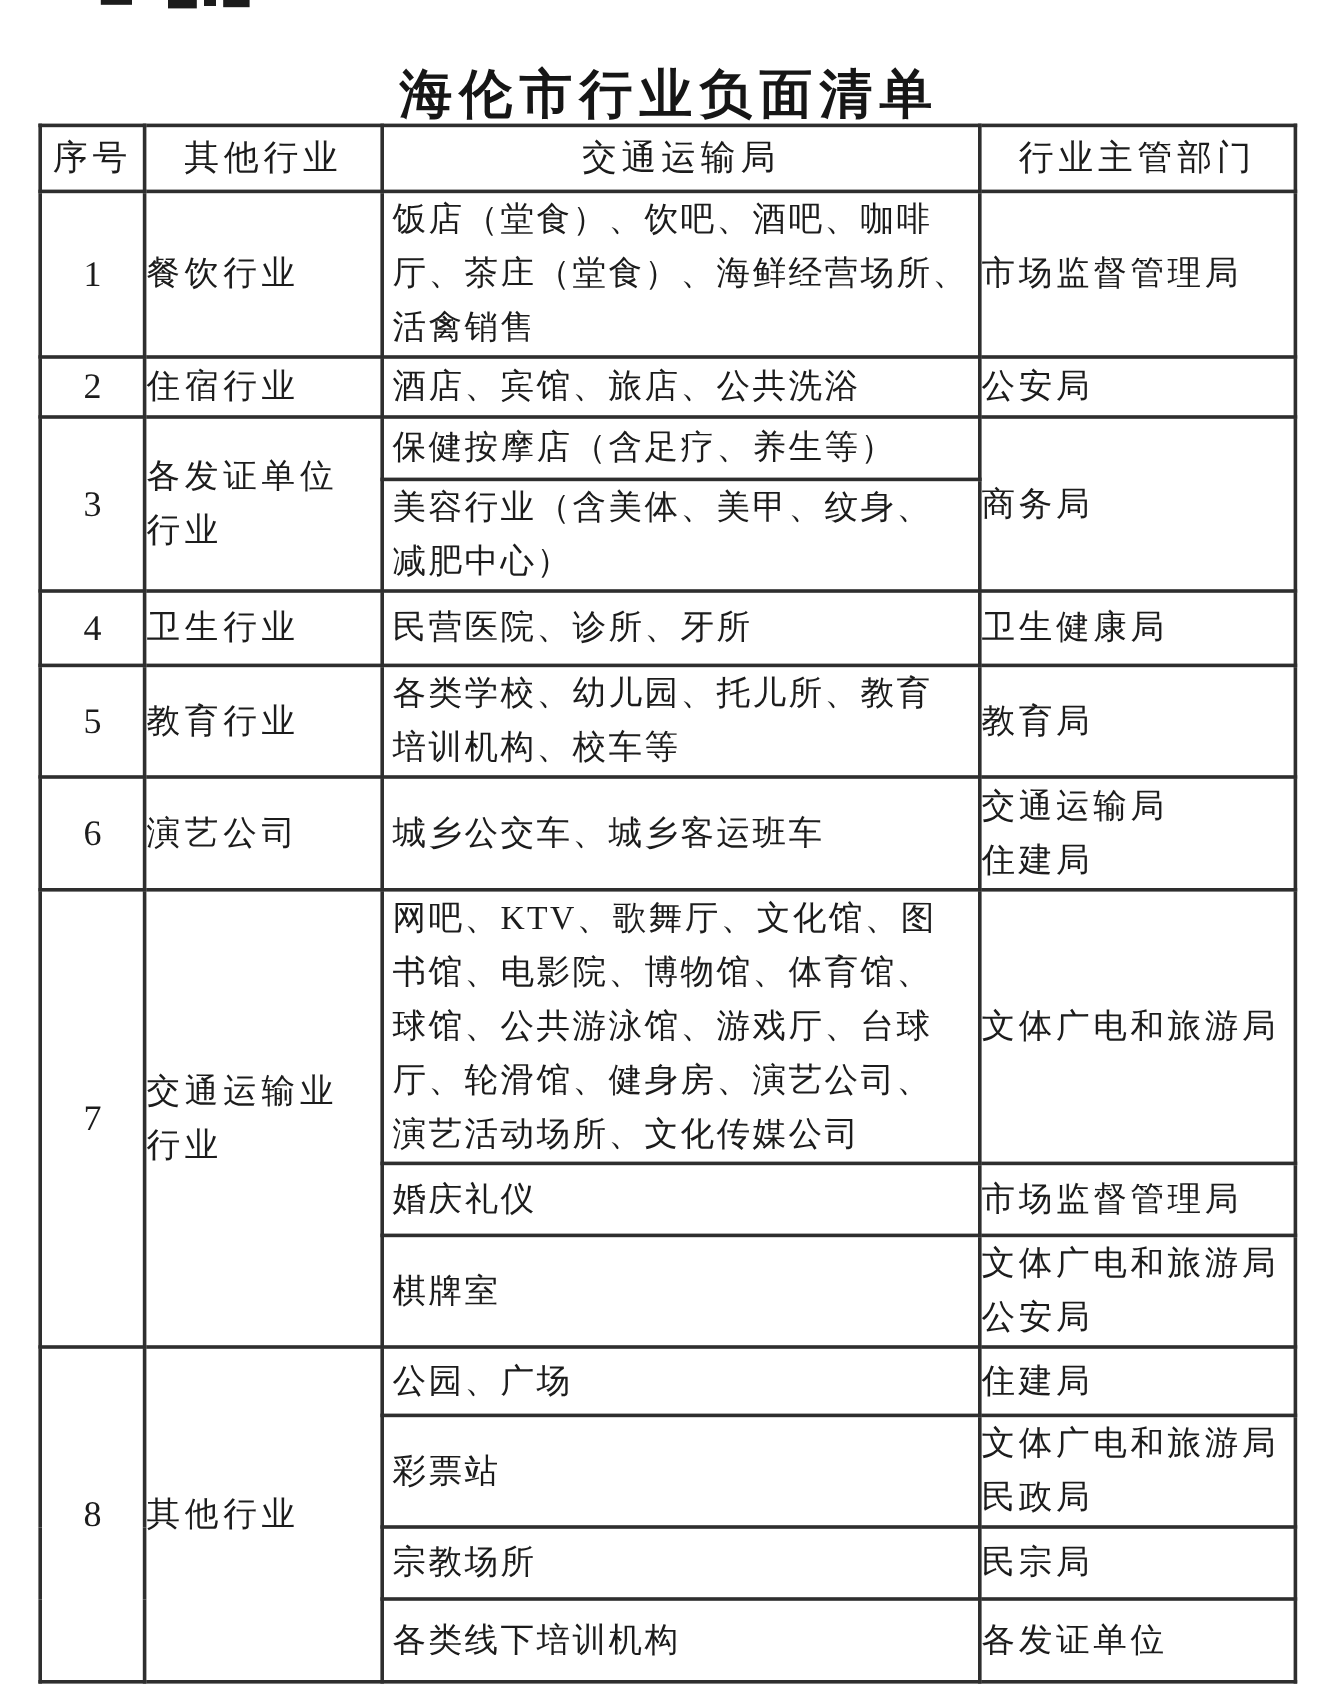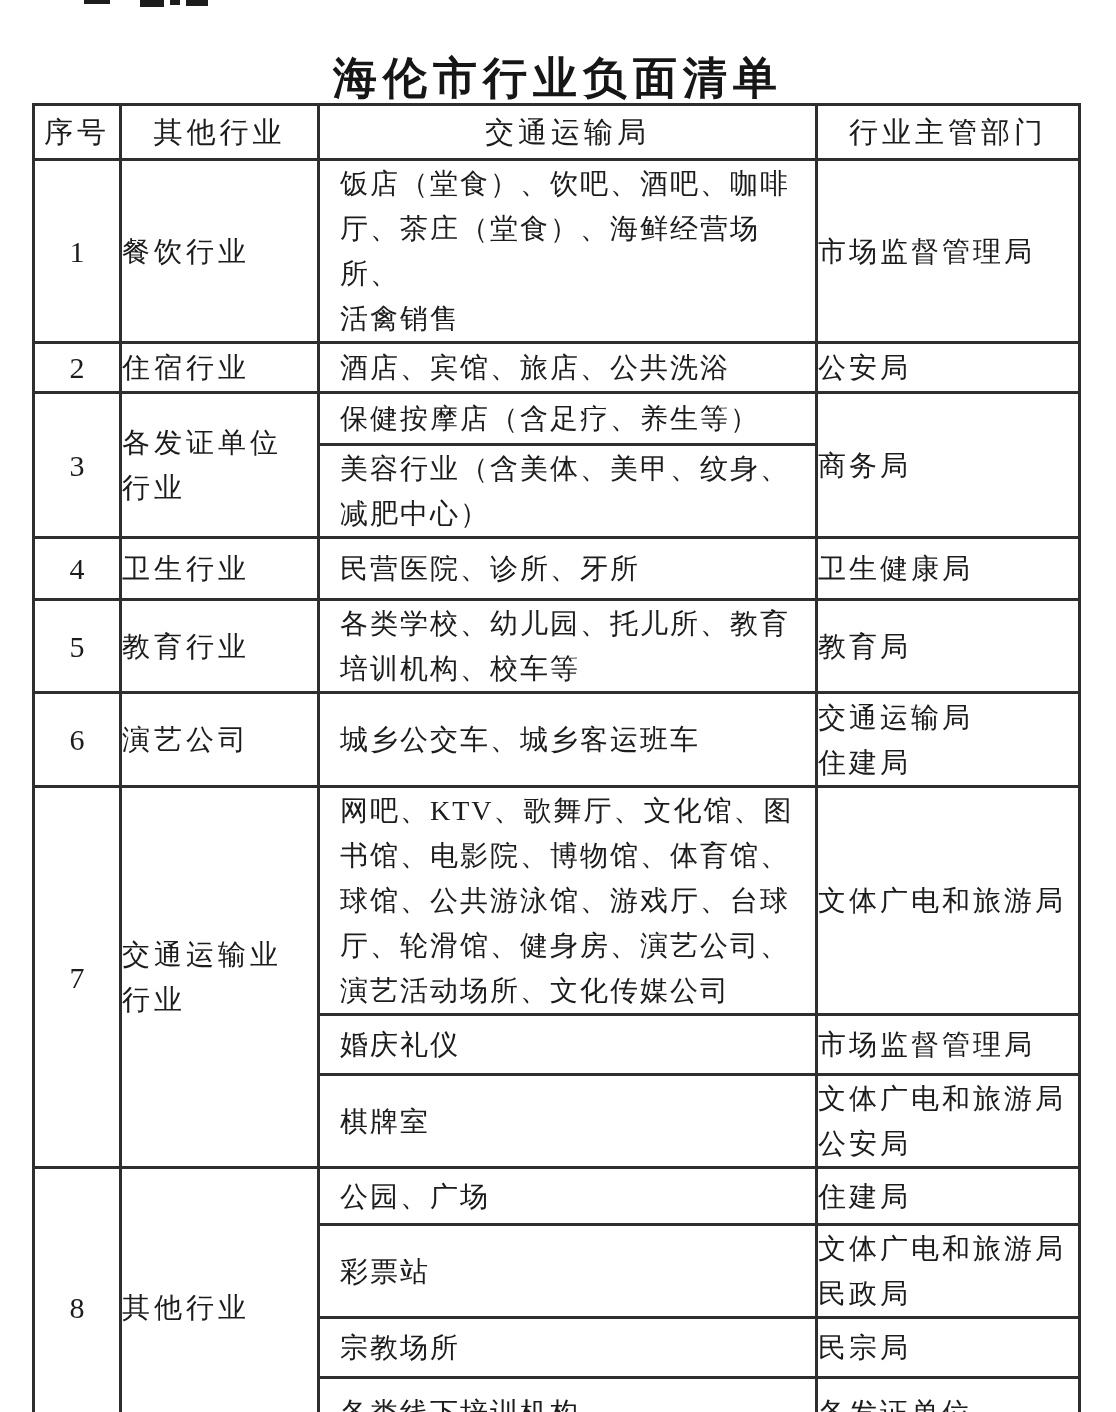--- a/index.html
+++ b/index.html
@@ -59,21 +59,21 @@
     letter-spacing: 0;
     font-size: 30px;
   }
   td.c-cat {
     text-align: left;
     letter-spacing: 4px;
     white-space: pre-line;
   }
   td.c-places {
     text-align: left;
-    padding-left: 20px;
+    padding-left: 7px;
     padding-right: 2px;
     letter-spacing: 2px;
     white-space: pre-line;
   }
   td.c-dept {
     letter-spacing: 3px;
     white-space: pre-line;
   }
 </style>
 </head>

